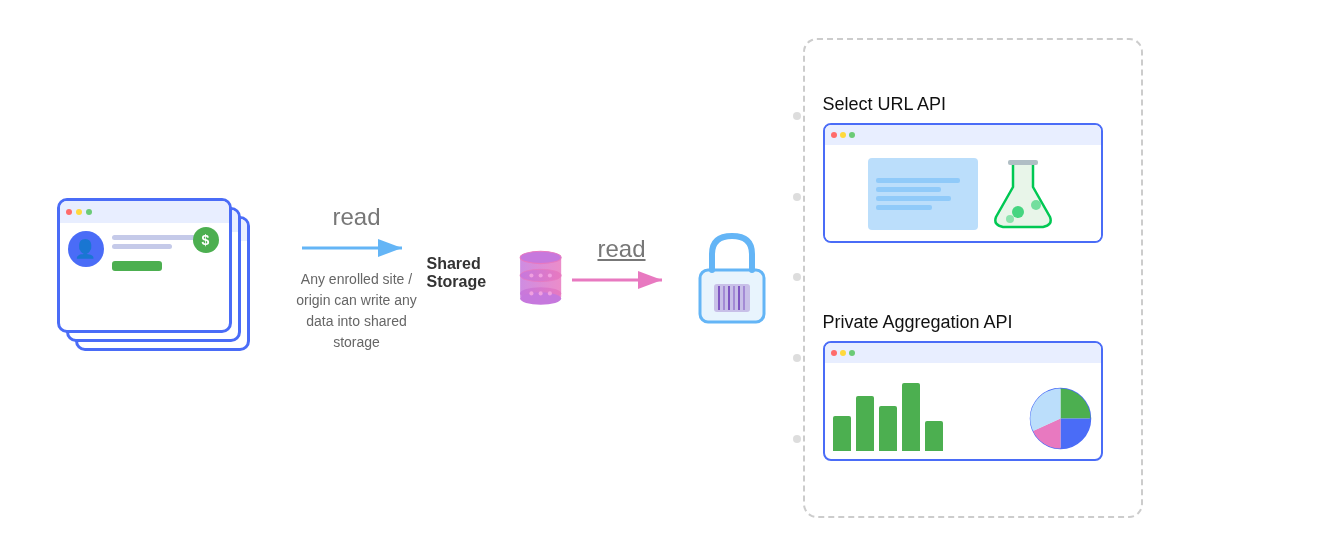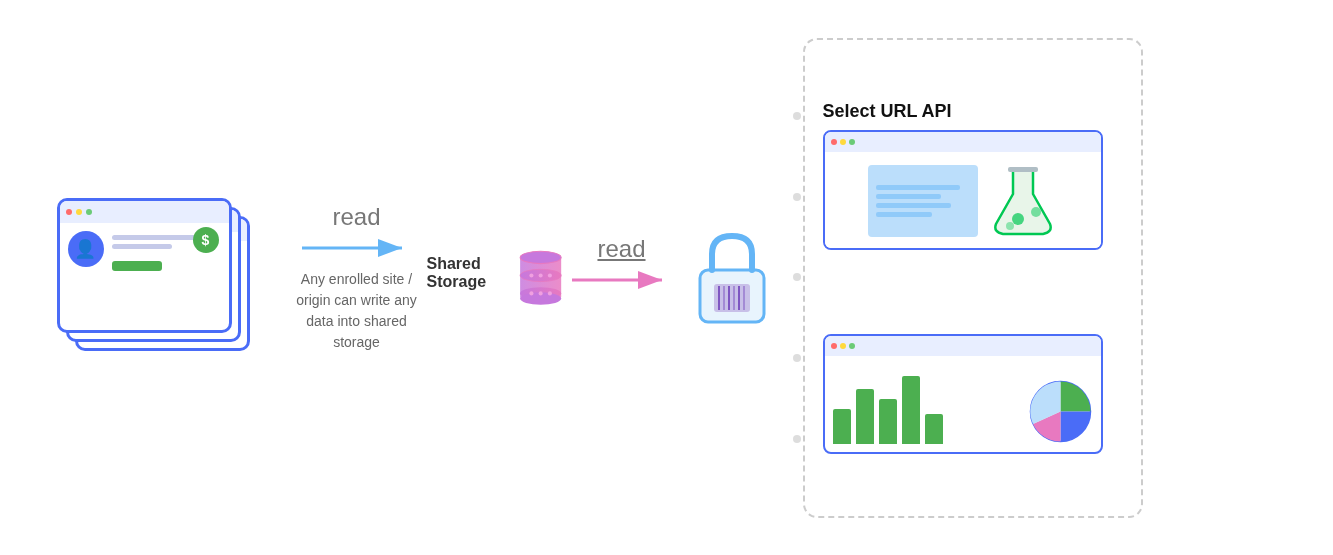--- a/index.html
+++ b/index.html
@@ -133,21 +133,21 @@
       color: #333;
       margin-bottom: 10px;
     }
     .api-item {
       display: flex;
       flex-direction: column;
       gap: 8px;
     }
     .api-title {
       font-size: 18px;
-      font-weight: bold;
+      font-weight: normal;
       color: #111;
     }
     .api-card {
       border: 2px solid #4a6cf7;
       border-radius: 8px;
       overflow: hidden;
       width: 280px;
       height: 120px;
     }
     .api-card-header {
@@ -329,20 +329,21 @@
               <circle cx="30" cy="55" r="6" fill="#00c853" opacity="0.7"></circle>
               <circle cx="48" cy="48" r="5" fill="#00c853" opacity="0.5"></circle>
               <circle cx="22" cy="62" r="4" fill="#00c853" opacity="0.4"></circle>
               <line x1="25" y1="5" x2="45" y2="5" stroke="#b0bec5" stroke-width="3"></line>
             </svg>
           </div>
         </div>
       </div>
 
       <div class="api-item">
+        <div class="api-title">Private Aggregation API</div>
         <div class="api-card">
           <div class="api-card-header">
             <div style="width:6px;height:6px;border-radius:50%;background:#ff6b6b;"></div>
             <div style="width:6px;height:6px;border-radius:50%;background:#ffd93d;"></div>
             <div style="width:6px;height:6px;border-radius:50%;background:#6bcb77;"></div>
           </div>
           <div style="padding:8px;display:flex;align-items:flex-end;gap:8px;height:96px;">
 
             <div style="display:flex;align-items:flex-end;gap:5px;flex:1;">
               <div style="width:18px;height:35px;background:#4caf50;border-radius:2px 2px 0 0;"></div>

